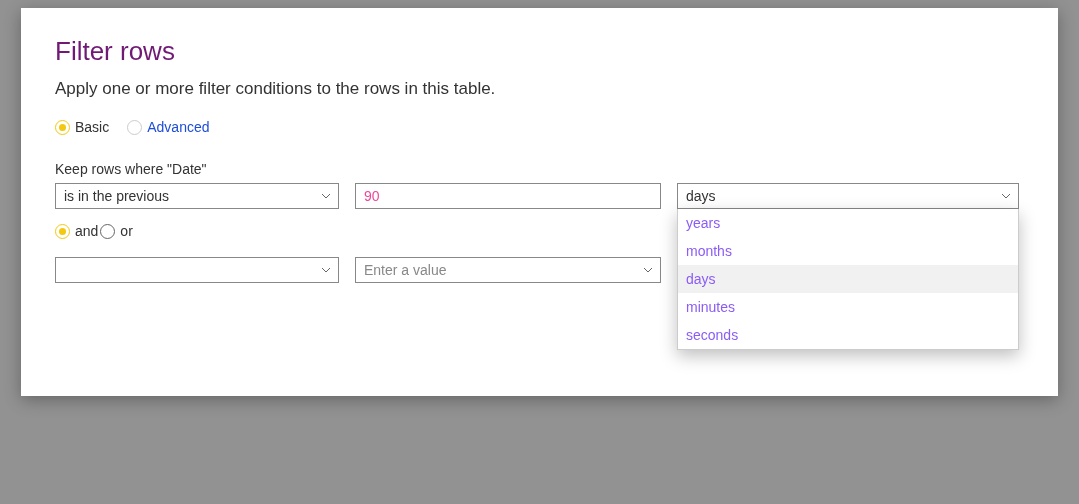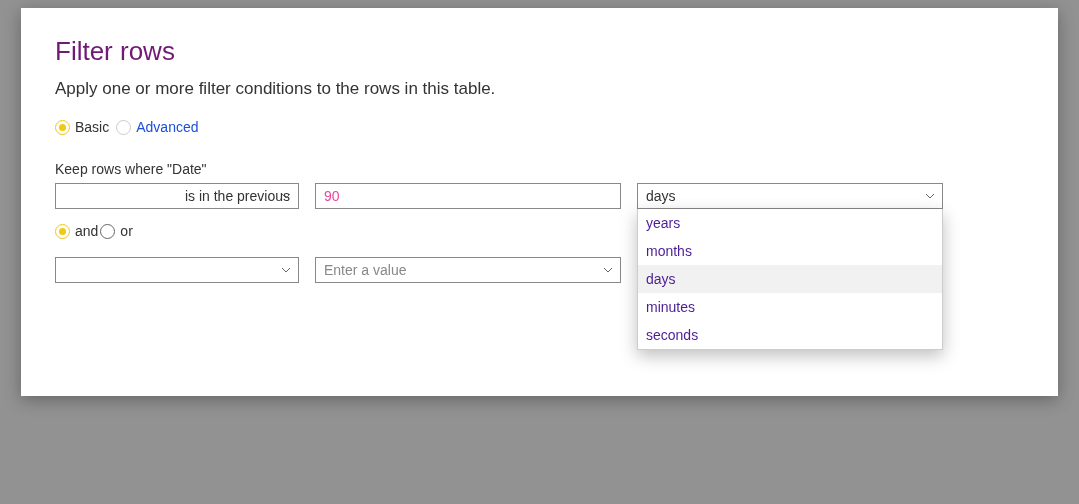--- a/index.html
+++ b/index.html
@@ -31,21 +31,21 @@
     }
     .subtitle {
       font-size: 17px;
       color: #333;
       font-weight: 400;
       margin-bottom: 20px;
     }
     .mode-row {
       display: flex;
       align-items: center;
-      gap: 7px;
+      gap: 18px;
       margin-bottom: 26px;
     }
     .radio-item {
       display: flex;
       align-items: center;
       gap: 5px;
       cursor: pointer;
     }
     .radio-outer {
       width: 15px;
@@ -98,23 +98,23 @@
       color: #333;
       cursor: pointer;
     }
     .drop .chev {
       position: absolute;
       right: 6px;
       top: 50%;
       transform: translateY(-50%);
       display: flex;
     }
-    .drop.w-operator { width: 244px; justify-content: flex-end; }
+    .drop.w-operator { width: 284px; }
     .drop.w-value    { width: 306px; }
-    .drop.w-unit     { width: 306px; }
+    .drop.w-unit     { width: 342px; }
     .value-input {
       width: 100%;
       border: none;
       outline: none;
       height: 100%;
       font-size: 14px;
       color: #ec4899;
       background: transparent;
     }
     .value-input::placeholder {
@@ -134,21 +134,21 @@
       width: calc(100% + 2px);
       background: #fff;
       border: 1px solid #ccc;
       border-top: none;
       box-shadow: 0 6px 16px rgba(0,0,0,0.25);
       z-index: 10;
     }
     .drop-option {
       padding: 6px 8px;
       font-size: 14px;
-      color: #4c1d95;
+      color: #8b5cf6;
       cursor: pointer;
     }
     .drop-option.highlight {
       background: #f1f1f1;
     }
     .placeholder-text {
       color: #888;
     }
   </style>
 </head>

